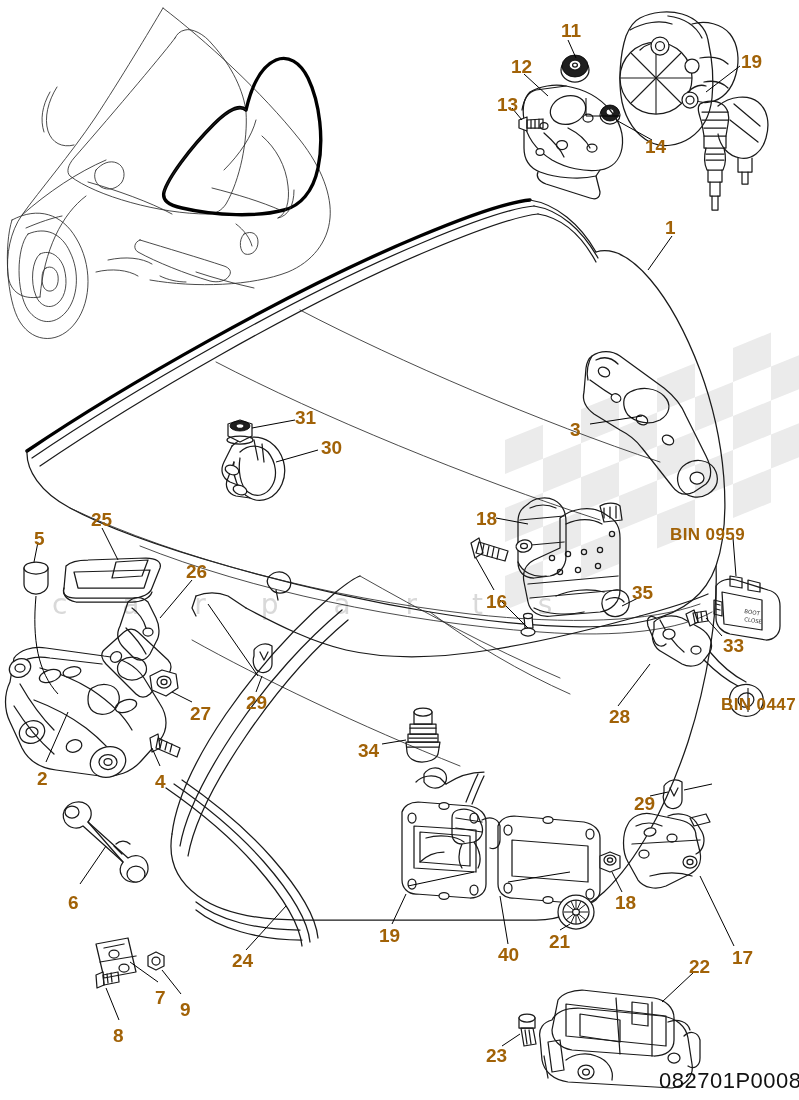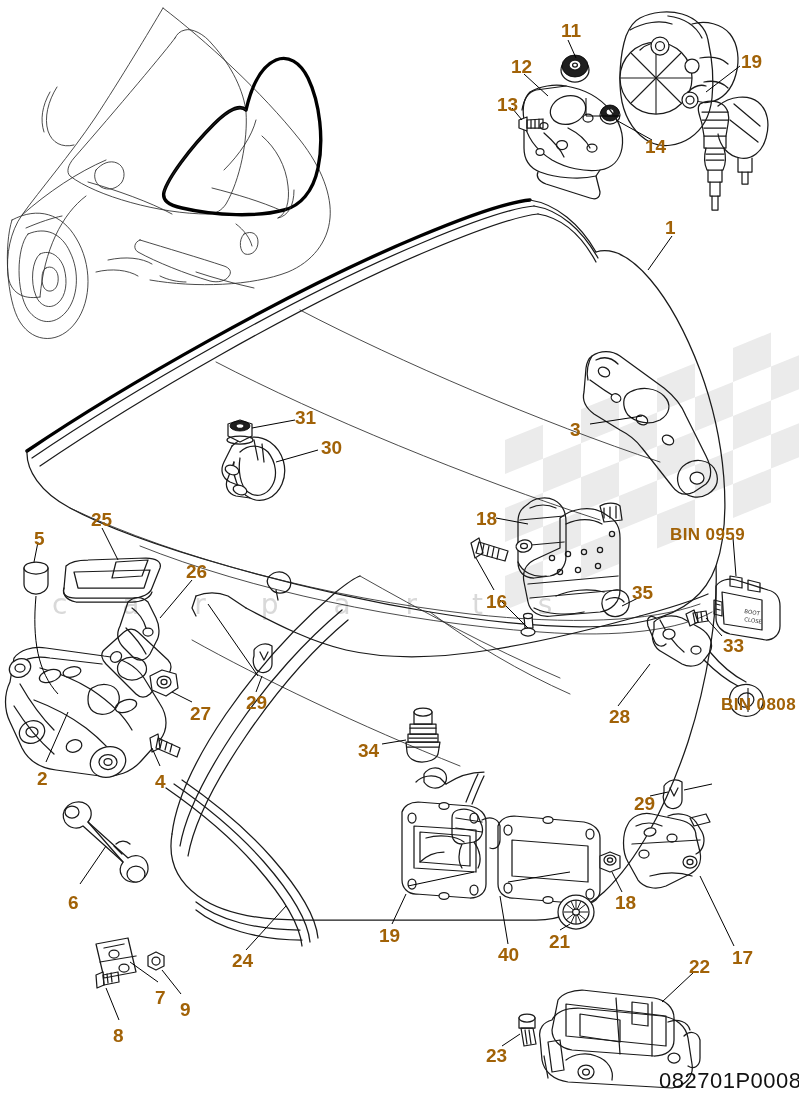--- a/index.html
+++ b/index.html
@@ -769,17 +769,17 @@
   <div class="lbl" style="left:609px;top:707px;">28</div>
   <div class="lbl" style="left:246px;top:693px;">29</div>
   <div class="lbl" style="left:634px;top:794px;">29</div>
   <div class="lbl" style="left:321px;top:438px;">30</div>
   <div class="lbl" style="left:295px;top:408px;">31</div>
   <div class="lbl" style="left:723px;top:636px;">33</div>
   <div class="lbl" style="left:358px;top:741px;">34</div>
   <div class="lbl" style="left:632px;top:583px;">35</div>
 
   <div class="lbl bin" style="left:670px;top:526px;">BIN 0959</div>
-  <div class="lbl bin" style="left:721px;top:696px;">BIN 0808</div>
+  <div class="lbl bin" style="left:721px;top:696px;">BIN 0447</div>
 
   <div id="diagram-code">082701P0008</div>
 
 </div>
 
 </body></html>

